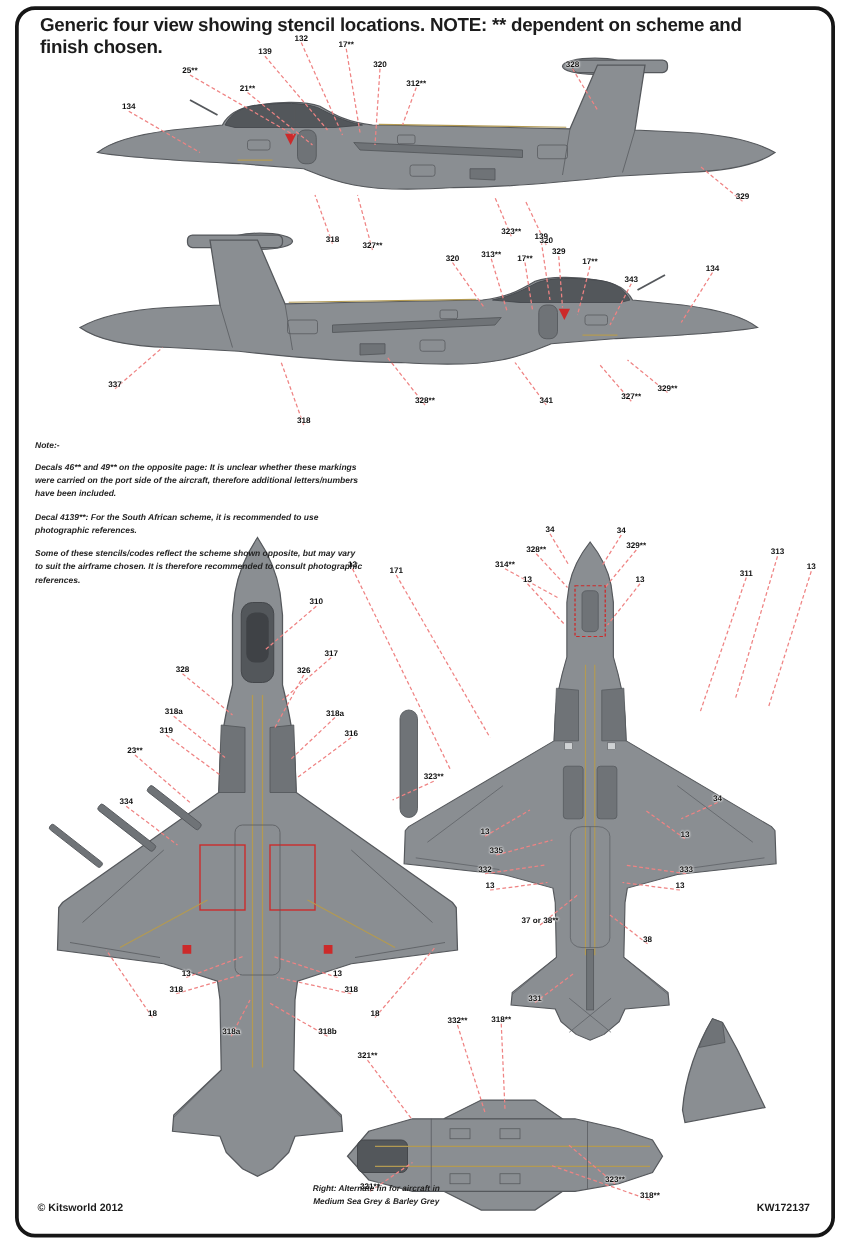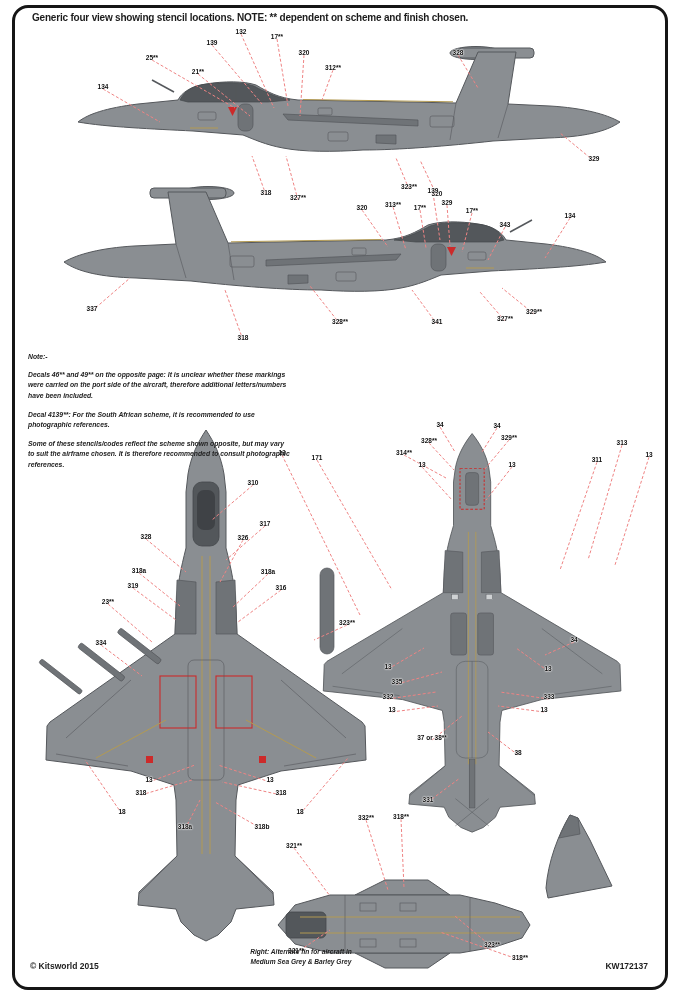--- a/index.html
+++ b/index.html
@@ -14,21 +14,21 @@
     --accent-red:#cc2a2a;
     --label:#101010;
     --ink:#1c1c1c;
   }
   html,body{margin:0;padding:0;background:#ffffff;}
   .page{position:relative;width:680px;height:1000px;background:var(--paper);
         font-family:"Liberation Sans",sans-serif;overflow:hidden;}
   .frame{position:absolute;left:12px;top:5px;right:12px;bottom:10px;
          border:3px solid var(--frame);border-radius:16px;}
   .hdr{position:absolute;left:32px;top:12px;width:600px;
-       font-size:10px;font-weight:bold;letter-spacing:-0.2px;color:var(--ink);}
+       font-size:15px;font-weight:bold;letter-spacing:-0.2px;color:var(--ink);}
   .art,.overlay{position:absolute;left:0;top:0;width:680px;height:1000px;}
   .art{z-index:1;} .overlay{z-index:2;}
   #callout-layer{position:absolute;left:0;top:0;width:680px;height:1000px;z-index:3;}
   .callout{position:absolute;transform:translate(-50%,-50%);
            font-size:6.5px;font-weight:bold;color:var(--label);white-space:nowrap;
            text-shadow:0 0 2px #fff,0 0 2px #fff,0 0 1px #fff;}
   .leader{stroke:var(--leader);stroke-width:1;stroke-dasharray:3 2;fill:none;}
   .notes{position:absolute;left:28px;top:352px;width:262px;z-index:4;
          font-size:6.8px;font-weight:bold;font-style:italic;color:#222;line-height:1.5;}
   .notes .ttl{margin-bottom:8px;}
@@ -306,15 +306,15 @@
     <p>Decals 46** and 49** on the opposite page: It is unclear whether these markings were carried on the port side of the aircraft, therefore additional letters/numbers have been included.</p>
     <p>Decal 4139**: For the South African scheme, it is recommended to use photographic references.</p>
     <p>Some of these stencils/codes reflect the scheme shown opposite, but may vary to suit the airframe chosen. It is therefore recommended to consult photographic references.</p>
   </div>
 
   <div class="caption">
     <div>Right: Alternate fin for aircraft in</div>
     <div>Medium Sea Grey &amp; Barley Grey</div>
   </div>
 
-  <div class="foot-l">© Kitsworld 2015</div>
+  <div class="foot-l">© Kitsworld 2012</div>
   <div class="foot-r">KW172137</div>
 </div>
 
 </body></html>

